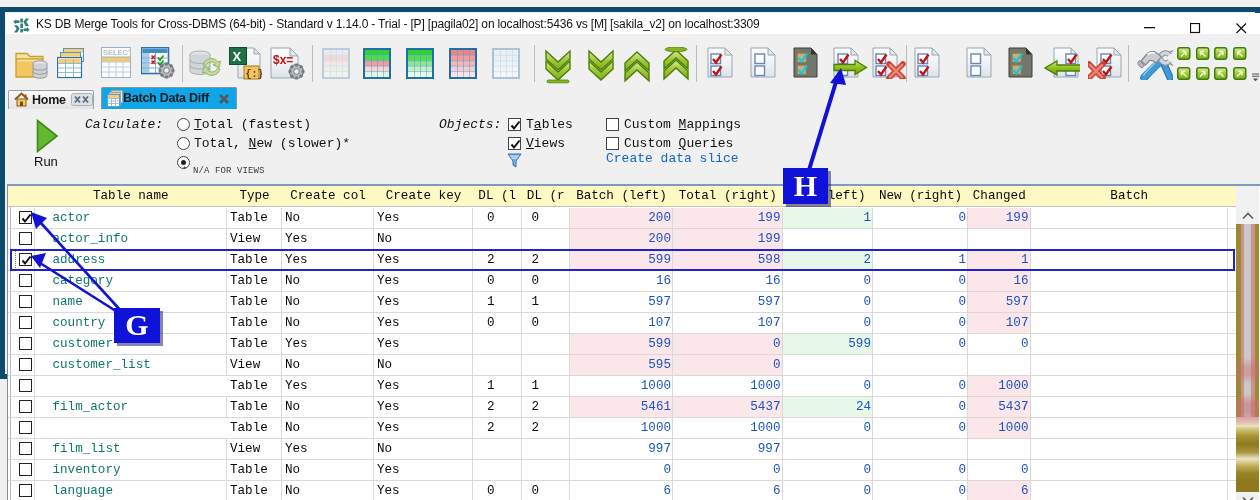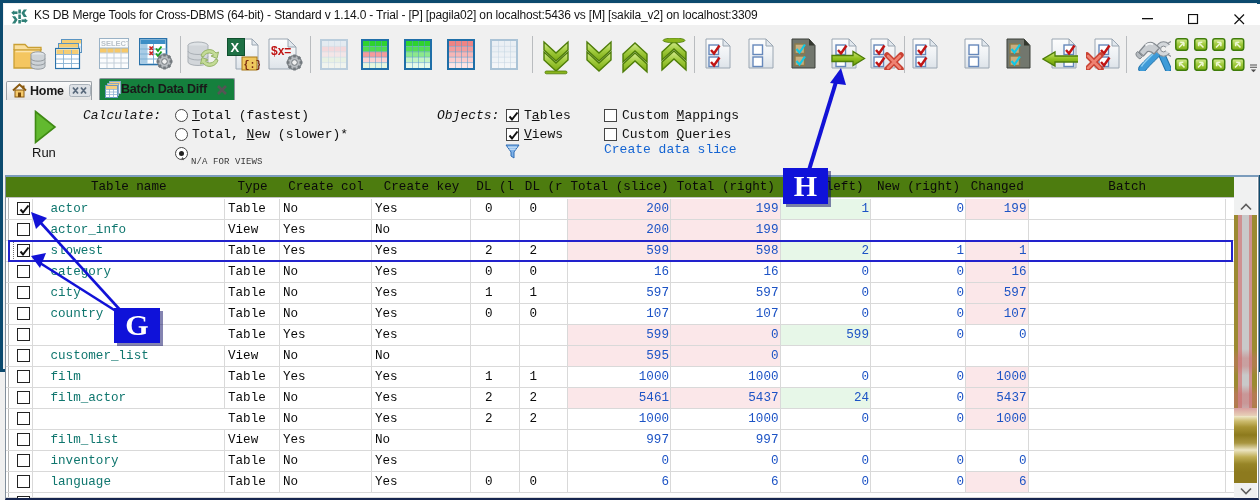--- a/index.html
+++ b/index.html
@@ -1,40 +1,40 @@
 <!DOCTYPE html>
 <html><head><meta charset="utf-8">
 <style>
 *{margin:0;padding:0;box-sizing:border-box}
 html,body{width:1260px;height:500px;overflow:hidden;background:#f0f0f0;font-family:"Liberation Sans",sans-serif}
-#win{position:absolute;left:0;top:0;width:1260px;height:372px;border:3px solid #0c4a6e;background:#f0f0f0}
+#win{position:absolute;left:0;top:7px;width:1260px;height:372px;border:5px solid #0c4a6e;background:#f0f0f0}
 .abs{position:absolute}
 
 #title{position:absolute;left:1px;top:1px;width:1258px;height:21px;background:#fff}
 #title .txt{position:absolute;left:30px;top:4px;font-size:12px;color:#141414;white-space:nowrap;letter-spacing:-0.16px}
 
 #toolbar{position:absolute;left:1px;top:22px;width:1258px;height:53px;background:#f0f0f0}
 .tsep{position:absolute;top:11px;width:1px;height:37px;background:#b9bcbf}
 
 #tabbar{position:absolute;left:1px;top:75px;width:1258px;height:22px;background:#f0f0f0}
 .tab{position:absolute;top:1px;height:21px;border:1px solid #9aa0a6;border-bottom:none;border-radius:2px 2px 0 0;font-size:12.5px;font-weight:bold;color:#1a1a1a;letter-spacing:-0.25px}
 #tabhome{left:2px;top:3px;height:19px;width:86px;background:linear-gradient(#fafafa,#e4e4e4)}
-#tabbatch{left:95px;width:136px;top:0px;height:22px;background:#15803d;border-color:#8d949b}
+#tabbatch{left:95px;width:136px;top:0px;height:22px;background:#0ea5e9;border-color:#8d949b}
 
 #opts{position:absolute;left:1px;top:97px;width:1258px;height:75px;background:#f0f0f0;font-family:"Liberation Mono",monospace;font-size:13px;color:#111}
 .it{font-style:italic}
 .cb{position:absolute;width:13px;height:13px;background:#fff;border:1px solid #454545}
 .cb svg{position:absolute;left:0px;top:0px}
 .radio{position:absolute;width:13px;height:13px;background:#fff;border:1px solid #454545;border-radius:50%}
 .radio.sel::after{content:"";position:absolute;left:3px;top:3px;width:5px;height:5px;border-radius:50%;background:#222}
 .olbl{position:absolute;white-space:nowrap}
 #link1{color:#1464d2}
 
 #gridpanel{position:absolute;left:2px;top:172px;width:1254px;height:325px;background:#fff;border-top:2px solid #7b9cbc;border-left:1px solid #828f9c;border-right:1px solid #828f9c;border-bottom:2px solid #16254f}
-#ghead{position:absolute;left:0px;top:0px;width:1228px;height:21px;background:#4d7c0f;border-bottom:1px solid #c2c2c2;font-family:"Liberation Mono",monospace;font-size:12.6px;color:#0a0a0a}
+#ghead{position:absolute;left:0px;top:0px;width:1228px;height:21px;background:#fef9c3;border-bottom:1px solid #c2c2c2;font-family:"Liberation Mono",monospace;font-size:12.6px;color:#0a0a0a}
 .hc{position:absolute;top:0;height:21px;line-height:20px;text-align:center;overflow:hidden;white-space:nowrap}
 #grows{position:absolute;left:0px;top:22px;width:1228px;height:299px;overflow:hidden;font-family:"Liberation Mono",monospace;font-size:12.6px}
 .row{position:absolute;left:0;width:1228px;height:21px;border-bottom:1px solid #d9d9d9}
 .cell{position:absolute;top:0;height:20px;line-height:20px;border-right:1px solid #d9d9d9;white-space:nowrap;overflow:hidden;color:#0a0a0a}
 .num{text-align:right;padding-right:1px;color:#1c53c5}
 .lnk{color:#0f766e;padding-left:18px}
 .txtc{padding-left:3px}
 .pdll{padding-left:14px}
 .pdlr{padding-left:10px}
 .pink{background:#fbe7e9}
@@ -460,21 +460,21 @@
   </div>
   <div id="gridpanel">
     <div id="lstrip"></div>
     <div id="ghead">
         <div class="hc" style="left:26.5px;width:192.5px">Table name</div>
         <div class="hc" style="left:219px;width:55px">Type</div>
         <div class="hc" style="left:274px;width:92px">Create col</div>
         <div class="hc" style="left:366px;width:99px">Create key</div>
         <div class="hc" style="left:465px;width:48.5px">DL (l</div>
         <div class="hc" style="left:513.5px;width:48.5px">DL (r</div>
-        <div class="hc" style="left:562px;width:103px">Total (slice)</div>
+        <div class="hc" style="left:562px;width:103px">Batch (left)</div>
         <div class="hc" style="left:665px;width:109.5px">Total (right)</div>
         <div class="hc" style="left:774.5px;width:90.5px">New (left)</div>
         <div class="hc" style="left:865px;width:95px">New (right)</div>
         <div class="hc" style="left:960px;width:62.5px">Changed</div>
         <div class="hc" style="left:1022.5px;width:197.5px">Batch</div>
       </div>
     <div id="grows">
         <div class="row" style="top:0px">
           <div class="cell" style="left:2.5px;width:24px">
             <div class="gcb" style="left:8px"><svg width="13" height="13" viewBox="0 0 13 13">
@@ -511,21 +511,21 @@
           <div class="cell num " style="left:960px;width:62.5px"></div>
           <div class="cell " style="left:1022.5px;width:197.5px"></div>
         </div>
         <div class="row" style="top:42px">
           <div class="cell" style="left:2.5px;width:24px">
             <div class="gcb" style="left:8px"><svg width="13" height="13" viewBox="0 0 13 13">
                 <path d="M2.5 6.5 L5 9.5 L10.5 2.5" stroke="#111" stroke-width="2" fill="none"></path>
               </svg></div>
             <div style="position:absolute;left:5px;top:0px;width:19px;height:19px;outline:1px dotted #707070"></div>
           </div>
-          <div class="cell lnk" style="left:26.5px;width:192.5px">slowest</div>
+          <div class="cell lnk" style="left:26.5px;width:192.5px">address</div>
           <div class="cell txtc" style="left:219px;width:55px">Table</div>
           <div class="cell txtc" style="left:274px;width:92px">Yes</div>
           <div class="cell txtc" style="left:366px;width:99px">Yes</div>
           <div class="cell pdll" style="left:465px;width:48.5px">2</div>
           <div class="cell pdlr" style="left:513.5px;width:48.5px">2</div>
           <div class="cell num pink" style="left:562px;width:103px">599</div>
           <div class="cell num pink" style="left:665px;width:109.5px">598</div>
           <div class="cell num grn" style="left:774.5px;width:90.5px">2</div>
           <div class="cell num " style="left:865px;width:95px">1</div>
           <div class="cell num pink" style="left:960px;width:62.5px">1</div>
@@ -545,21 +545,21 @@
           <div class="cell num " style="left:665px;width:109.5px">16</div>
           <div class="cell num " style="left:774.5px;width:90.5px">0</div>
           <div class="cell num " style="left:865px;width:95px">0</div>
           <div class="cell num pink" style="left:960px;width:62.5px">16</div>
           <div class="cell " style="left:1022.5px;width:197.5px"></div>
         </div>
         <div class="row" style="top:84px">
           <div class="cell" style="left:2.5px;width:24px">
             <div class="gcb" style="left:8px"></div>
           </div>
-          <div class="cell lnk" style="left:26.5px;width:192.5px">city</div>
+          <div class="cell lnk" style="left:26.5px;width:192.5px">name</div>
           <div class="cell txtc" style="left:219px;width:55px">Table</div>
           <div class="cell txtc" style="left:274px;width:92px">No</div>
           <div class="cell txtc" style="left:366px;width:99px">Yes</div>
           <div class="cell pdll" style="left:465px;width:48.5px">1</div>
           <div class="cell pdlr" style="left:513.5px;width:48.5px">1</div>
           <div class="cell num " style="left:562px;width:103px">597</div>
           <div class="cell num " style="left:665px;width:109.5px">597</div>
           <div class="cell num " style="left:774.5px;width:90.5px">0</div>
           <div class="cell num " style="left:865px;width:95px">0</div>
           <div class="cell num pink" style="left:960px;width:62.5px">597</div>
@@ -579,20 +579,21 @@
           <div class="cell num " style="left:665px;width:109.5px">107</div>
           <div class="cell num " style="left:774.5px;width:90.5px">0</div>
           <div class="cell num " style="left:865px;width:95px">0</div>
           <div class="cell num pink" style="left:960px;width:62.5px">107</div>
           <div class="cell " style="left:1022.5px;width:197.5px"></div>
         </div>
         <div class="row" style="top:126px">
           <div class="cell" style="left:2.5px;width:24px">
             <div class="gcb" style="left:8px"></div>
           </div>
+          <div class="cell lnk" style="left:26.5px;width:192.5px">customer</div>
           <div class="cell txtc" style="left:219px;width:55px">Table</div>
           <div class="cell txtc" style="left:274px;width:92px">Yes</div>
           <div class="cell txtc" style="left:366px;width:99px">Yes</div>
           <div class="cell pdll" style="left:465px;width:48.5px"></div>
           <div class="cell pdlr" style="left:513.5px;width:48.5px"></div>
           <div class="cell num pink" style="left:562px;width:103px">599</div>
           <div class="cell num pink" style="left:665px;width:109.5px">0</div>
           <div class="cell num grn" style="left:774.5px;width:90.5px">599</div>
           <div class="cell num " style="left:865px;width:95px">0</div>
           <div class="cell num " style="left:960px;width:62.5px">0</div>
@@ -612,21 +613,20 @@
           <div class="cell num pink" style="left:665px;width:109.5px">0</div>
           <div class="cell num " style="left:774.5px;width:90.5px"></div>
           <div class="cell num " style="left:865px;width:95px"></div>
           <div class="cell num " style="left:960px;width:62.5px"></div>
           <div class="cell " style="left:1022.5px;width:197.5px"></div>
         </div>
         <div class="row" style="top:168px">
           <div class="cell" style="left:2.5px;width:24px">
             <div class="gcb" style="left:8px"></div>
           </div>
-          <div class="cell lnk" style="left:26.5px;width:192.5px">film</div>
           <div class="cell txtc" style="left:219px;width:55px">Table</div>
           <div class="cell txtc" style="left:274px;width:92px">Yes</div>
           <div class="cell txtc" style="left:366px;width:99px">Yes</div>
           <div class="cell pdll" style="left:465px;width:48.5px">1</div>
           <div class="cell pdlr" style="left:513.5px;width:48.5px">1</div>
           <div class="cell num " style="left:562px;width:103px">1000</div>
           <div class="cell num " style="left:665px;width:109.5px">1000</div>
           <div class="cell num " style="left:774.5px;width:90.5px">0</div>
           <div class="cell num " style="left:865px;width:95px">0</div>
           <div class="cell num pink" style="left:960px;width:62.5px">1000</div>

